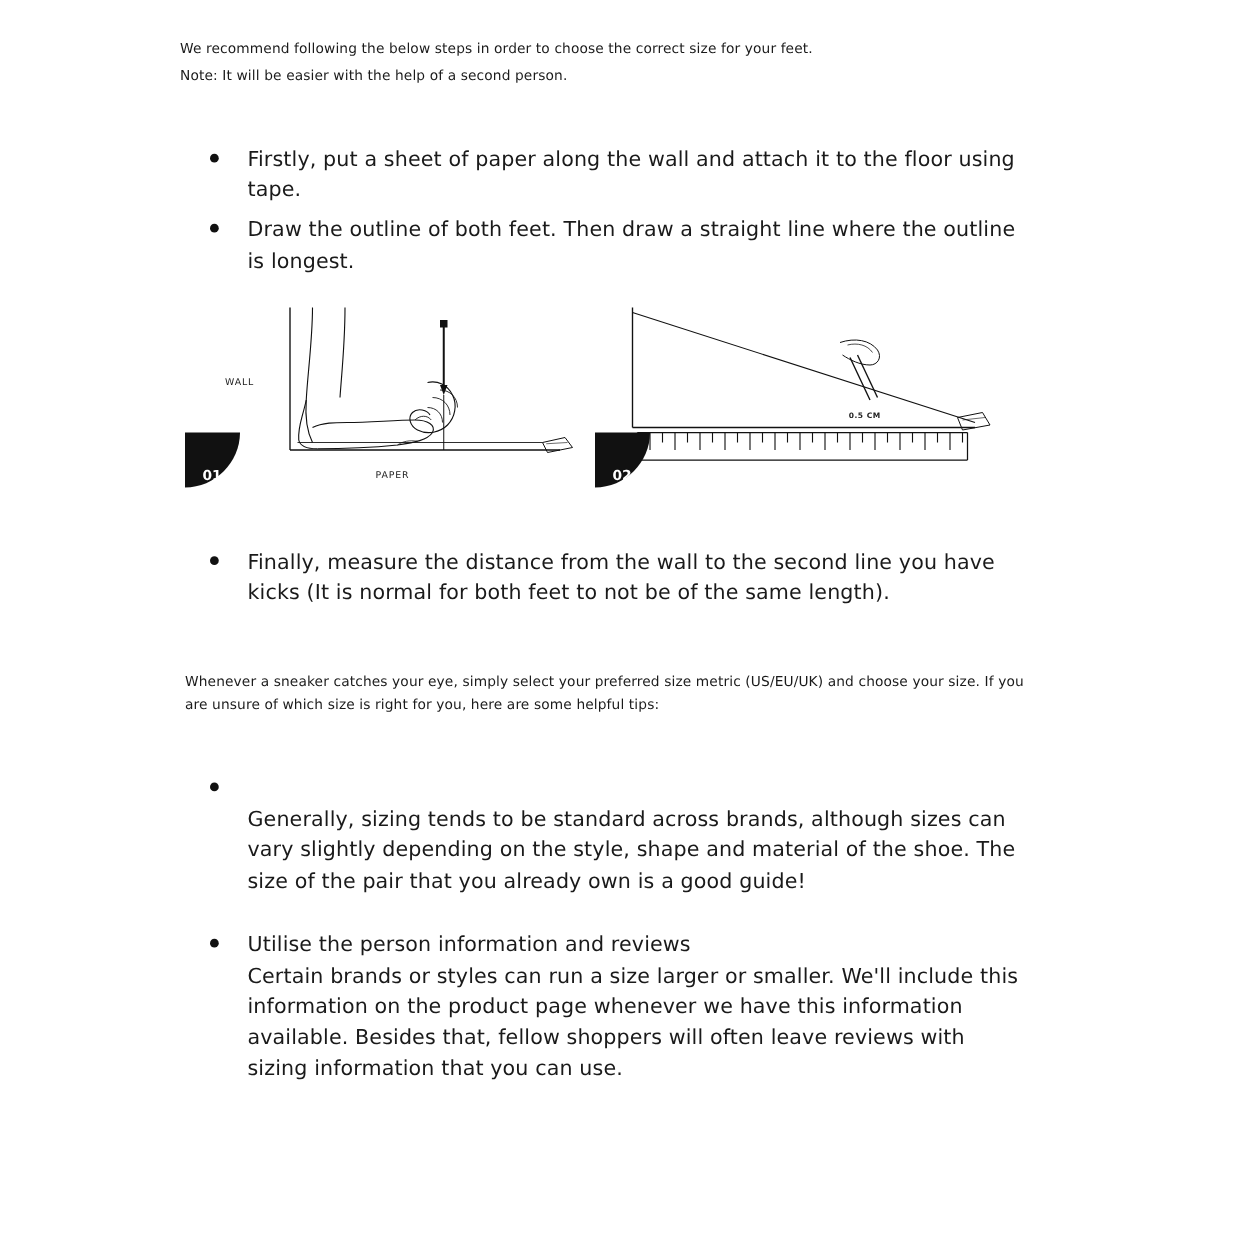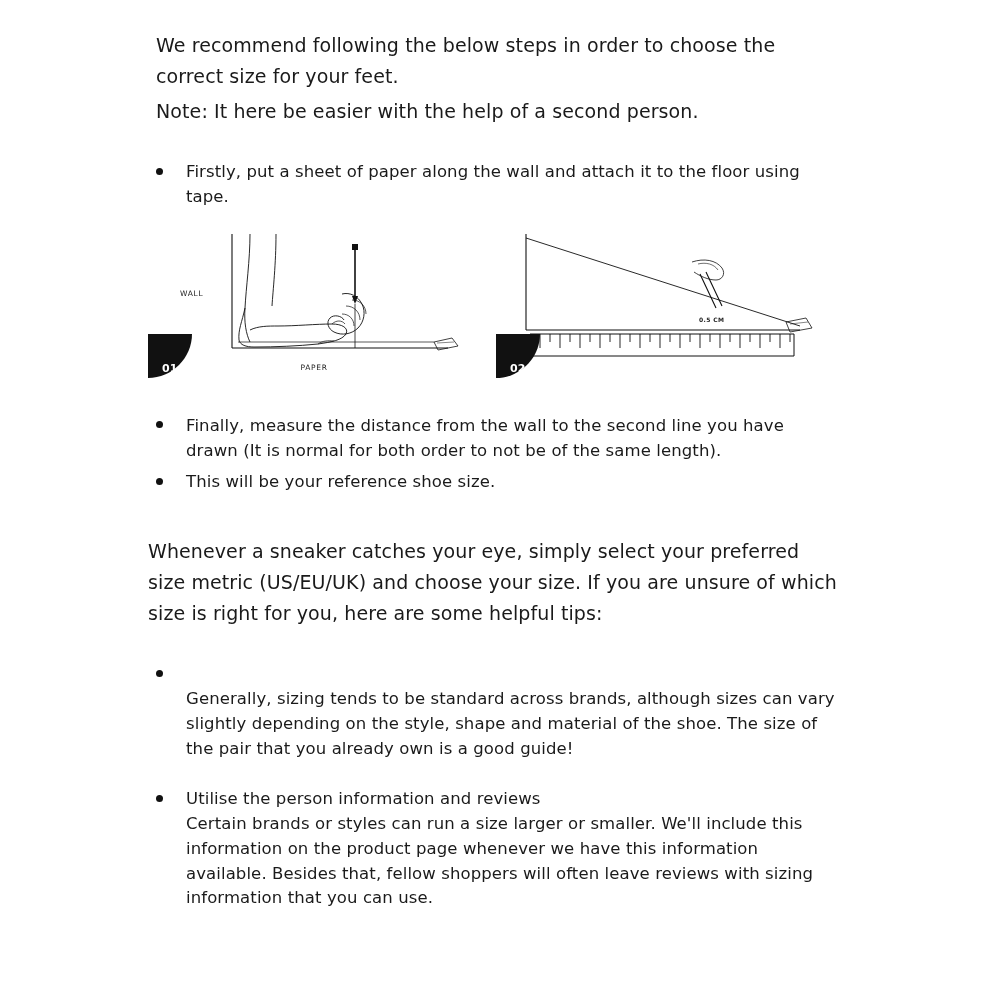--- a/index.html
+++ b/index.html
@@ -15,35 +15,35 @@
     overflow: hidden;
   }
   .page {
     position: relative;
     width: 1000px;
     height: 1000px;
     box-sizing: border-box;
     padding: 30px 160px 0 140px;
   }
   .para {
-    font-size: 19px;
+    font-size: 11px;
     line-height: 1.62;
-    margin: 0 0 4px 16px;
+    margin: 0 0 4px 4px;
     letter-spacing: 0.1px;
   }
   .para.indent-left {
     margin-left: 8px;
   }
   .spacer-sm { height: 14px; }
   .spacer-md { height: 26px; }
   .spacer-lg { height: 34px; }
 
   ul.bullets {
     list-style: none;
-    margin: 4px;
+    margin: 16px;
     padding: 0;
   }
   ul.bullets > li {
     position: relative;
     padding-left: 42px;
     font-size: 16.5px;
     line-height: 1.5;
     margin-bottom: 7px;
     letter-spacing: 0.1px;
   }
@@ -65,21 +65,21 @@
     margin: 20px 0 6px 0;
   }
   .fig {
     position: absolute;
     top: 0;
     width: 330px;
     height: 152px;
     text-align: right;
   }
   .fig.one { left: 6px; }
-  .fig.two { left: 354px; }
+  .fig.two { left: 334px; }
   .fig svg { display: block; }
 
   .badge-num {
     font-family: "DejaVu Sans", sans-serif;
     font-size: 11px;
     font-weight: bold;
     fill: #ffffff;
   }
   .lbl {
     font-family: "DejaVu Sans", sans-serif;
@@ -94,28 +94,32 @@
     fill: #222;
     letter-spacing: 0.4px;
   }
 </style>
 </head>
 <body>
 
 <div class="page">
 
   <p class="para">We recommend following the below steps in order to choose the correct size for your feet.</p>
-  <p class="para">Note: It here be easier with the help of a second person.</p>
+  <p class="para">Note: It will be easier with the help of a second person.</p>
 
   <div class="spacer-md"></div>
 
   <ul class="bullets">
     <li>
       <span class="dot"></span>
       <span>Firstly, put a sheet of paper along the wall and attach it to the floor using tape.</span>
+    </li>
+    <li>
+      <span class="dot"></span>
+      <span>Draw the outline of both feet. Then draw a straight line where the outline is longest.</span>
     </li>
   </ul>
 
   <div class="figures">
 
     <div class="fig one">
       <svg width="330" height="152" viewBox="0 0 330 152">
 
         <line x1="86" y1="4" x2="86" y2="118" stroke="#111" stroke-width="1.1"></line>
 
@@ -212,25 +216,21 @@
         <text class="badge-num" x="16" y="142">02</text>
       </svg>
     </div>
   </div>
 
   <div class="spacer-sm"></div>
 
   <ul class="bullets tight">
     <li>
       <span class="dot"></span>
-      <span>Finally, measure the distance from the wall to the second line you have drawn (It is normal for both order to not be of the same length).</span>
-    </li>
-    <li>
-      <span class="dot"></span>
-      <span>This will be your reference shoe size.</span>
+      <span>Finally, measure the distance from the wall to the second line you have kicks (It is normal for both feet to not be of the same length).</span>
     </li>
   </ul>
 
   <div class="spacer-lg"></div>
 
   <p class="para indent-left">Whenever a sneaker catches your eye, simply select your preferred size metric (US/EU/UK) and choose your size. If you are unsure of which size is right for you, here are some helpful tips:</p>
 
   <div class="spacer-md"></div>
 
   <ul class="bullets">

